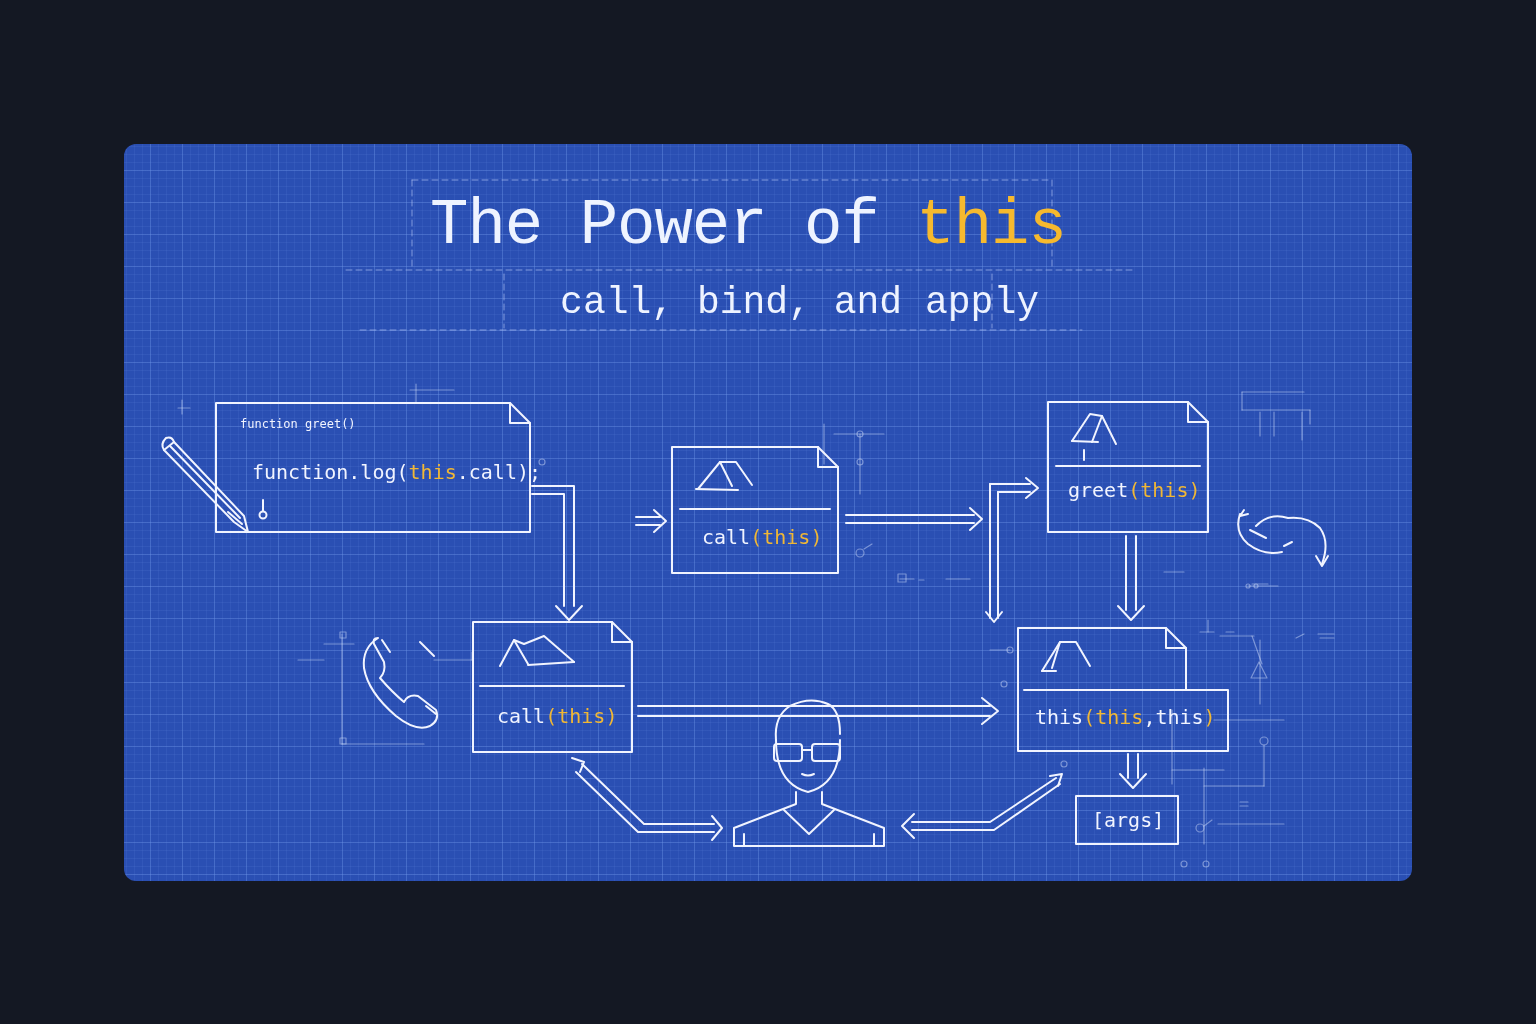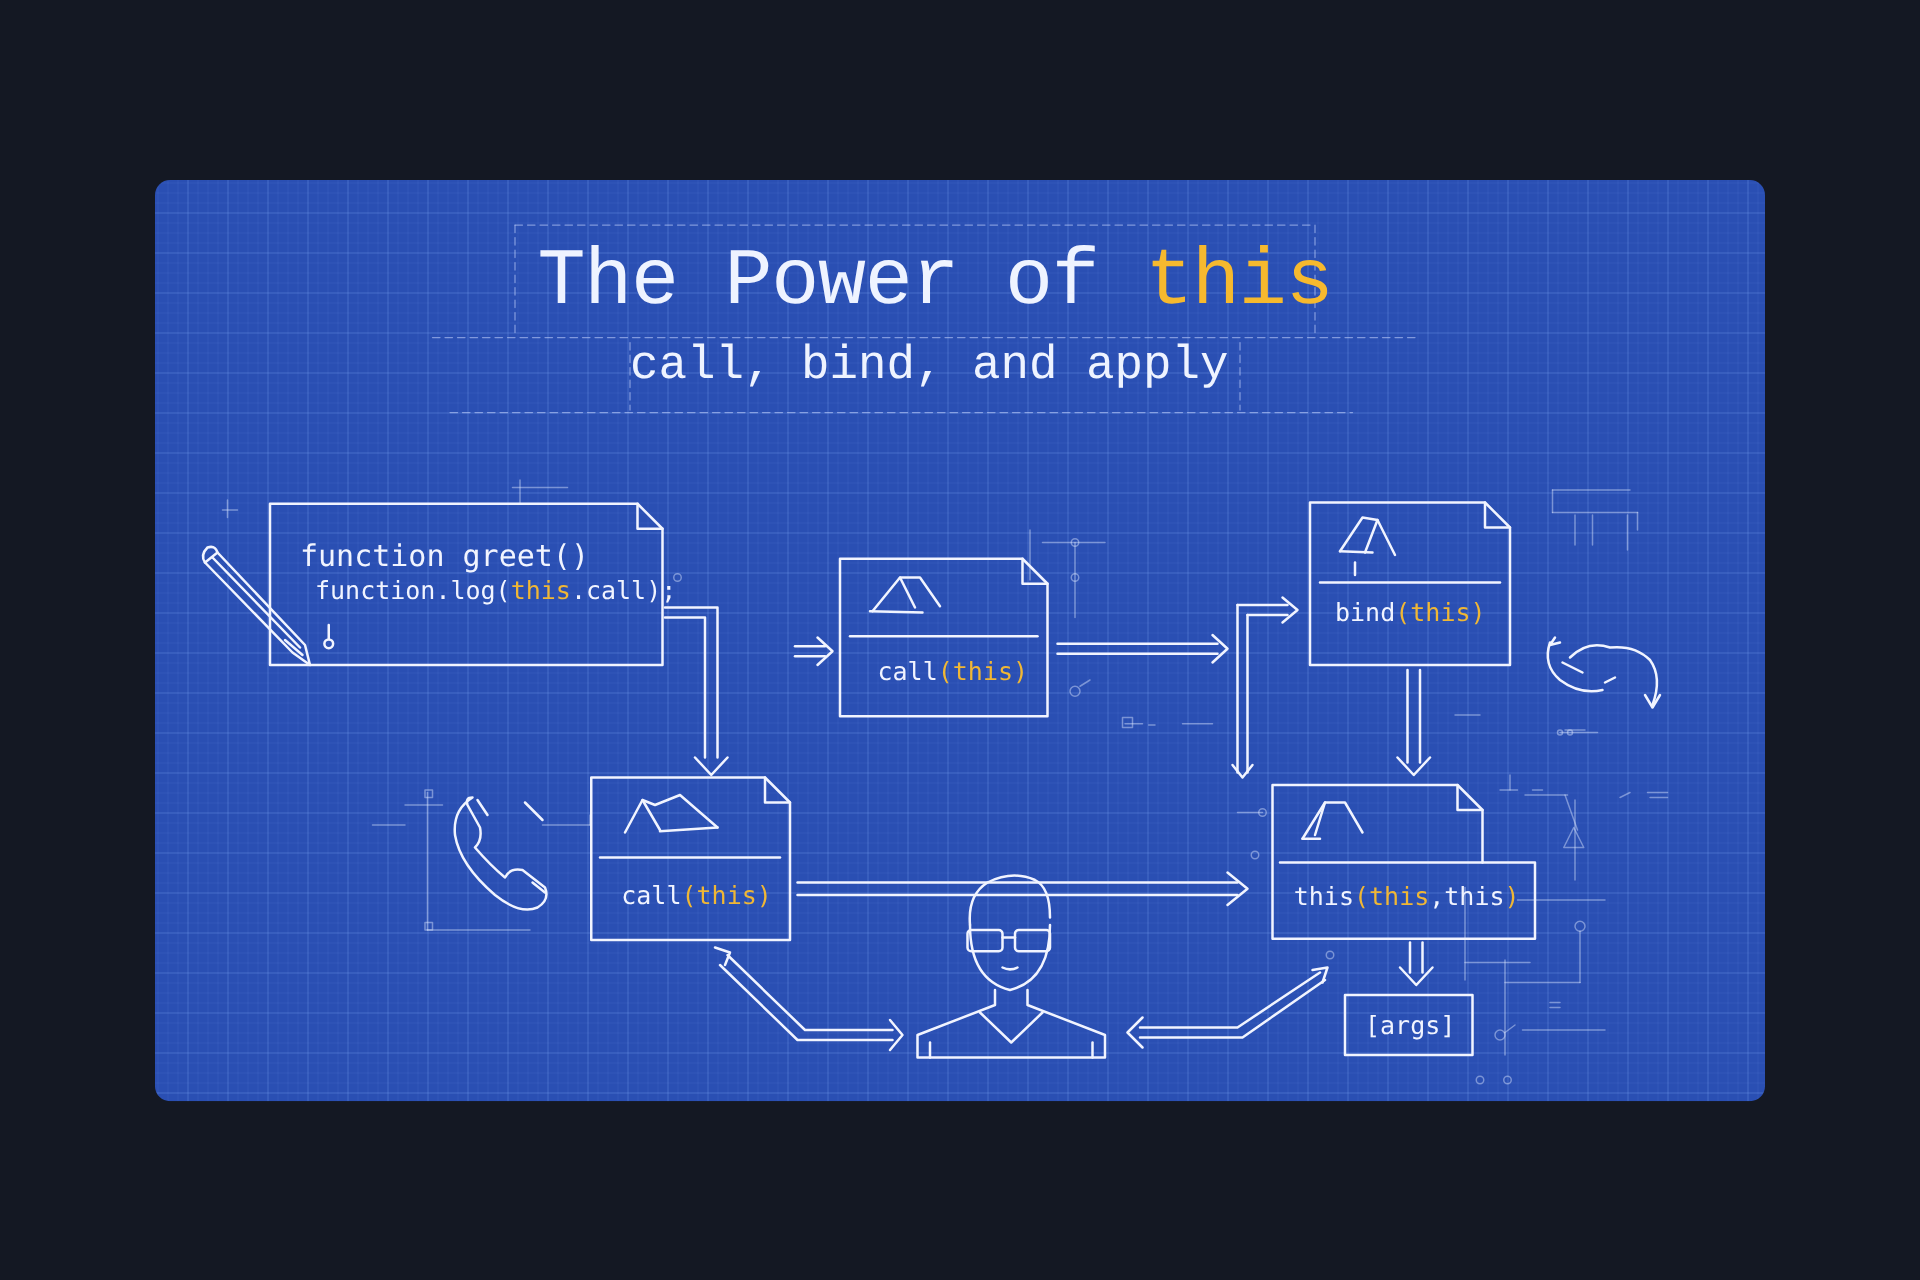--- a/index.html
+++ b/index.html
@@ -34,28 +34,29 @@
     font-size: 64px;
     line-height: 76px;
     color: #eef3ff;
     text-align: center;
     white-space: nowrap;
     letter-spacing: -1px;
   }
   .title .accent { color: #f6b92e; }
   .subtitle {
     position: absolute;
-    left: 380px; top: 124px;
+    left: 380px; top: 134px;
     width: 490px; height: 50px;
     font-family: "Liberation Mono", "DejaVu Sans Mono", monospace;
     font-size: 38px;
     line-height: 50px;
     color: #eef3ff;
-    text-align: left;
+    text-align: right;
     white-space: nowrap;
+    padding-left: 45px;
   }
   .code {
     position: absolute;
     font-family: "DejaVu Sans Mono", monospace;
     color: #f1f4ff;
     white-space: nowrap;
   }
   .code .y { color: #f0b735; }
   .card-label { font-size: 20px; line-height: 26px; }
 </style>
@@ -283,26 +284,26 @@
         <path d="M996 630 L1009 644 L1022 630"></path>
       </g>
 
       <rect x="952" y="652" width="102" height="48"></rect>
     </g>
   </svg>
 
   <div class="title"><span>The Power of </span><span class="accent">this</span></div>
   <div class="subtitle">call, bind, and apply</div>
 
-  <div class="code" style="left:116px; top:288px; font-size:24px; line-height:26px;">function greet()</div>
+  <div class="code" style="left:116px; top:267px; font-size:12px; line-height:26px;">function greet()</div>
   <div class="code" style="left:128px; top:315px; font-size:20px; line-height:26px;"><span>function.log(</span><span class="y">this</span><span>.call);</span></div>
 
   <div class="code card-label" style="left:578px; top:380px;"><span>call</span><span class="y">(</span><span class="y">this</span><span class="y">)</span></div>
 
-  <div class="code card-label" style="left:944px; top:333px;"><span>bind</span><span class="y">(</span><span class="y">this</span><span class="y">)</span></div>
+  <div class="code card-label" style="left:944px; top:333px;"><span>greet</span><span class="y">(</span><span class="y">this</span><span class="y">)</span></div>
 
   <div class="code card-label" style="left:373px; top:559px;"><span>call</span><span class="y">(</span><span class="y">this</span><span class="y">)</span></div>
 
   <div class="code card-label" style="left:911px; top:560px;"><span>this</span><span class="y">(</span><span class="y">this</span><span>,</span><span>this</span><span class="y">)</span></div>
 
   <div class="code card-label" style="left:968px; top:663px;">[args]</div>
 
   <div style="position:absolute; left:36px; top:290px; width:92px; height:102px;"></div>
   <div style="position:absolute; left:236px; top:490px; width:82px; height:96px;"></div>
   <div style="position:absolute; left:608px; top:552px; width:154px; height:152px;"></div>

